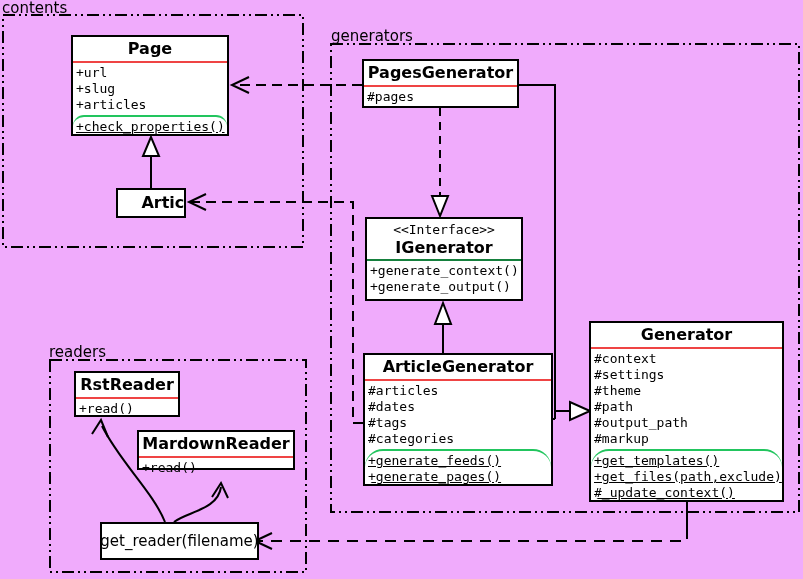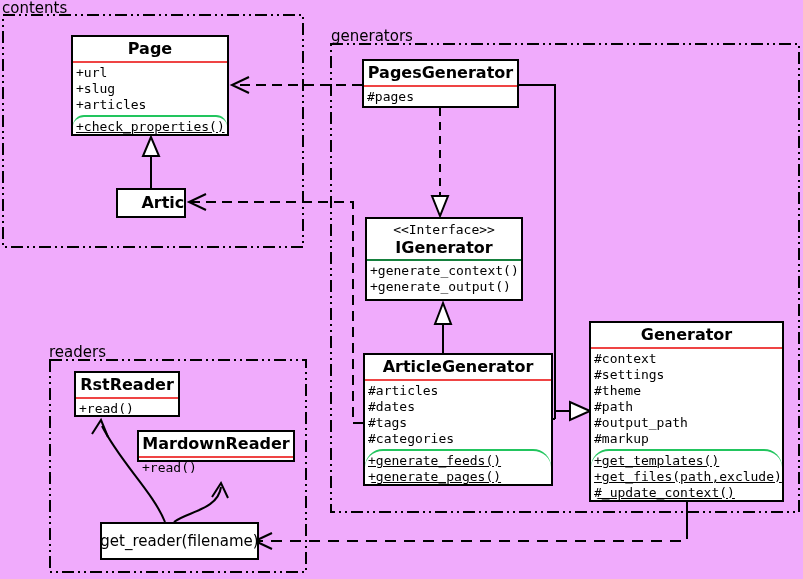--- a/index.html
+++ b/index.html
@@ -180,21 +180,21 @@
     </div>
   </div>
 
   <div class="cls" style="left:74px;top:371px;width:106px;height:46px">
     <div class="cls-title">RstReader</div>
     <div class="sec">
       <div class="member">+read()</div>
     </div>
   </div>
 
-  <div class="cls" style="left:137px;top:430px;width:158px;height:32px">
+  <div class="cls" style="left:137px;top:430px;width:158px;height:40px">
     <div class="cls-title">MardownReader</div>
     <div class="sec">
       <div class="member">+read()</div>
     </div>
   </div>
 
   <div class="fnbox" style="left:91px;top:522px;width:159px;height:38px">
     <span>get_reader(filename)</span>
   </div>
 

